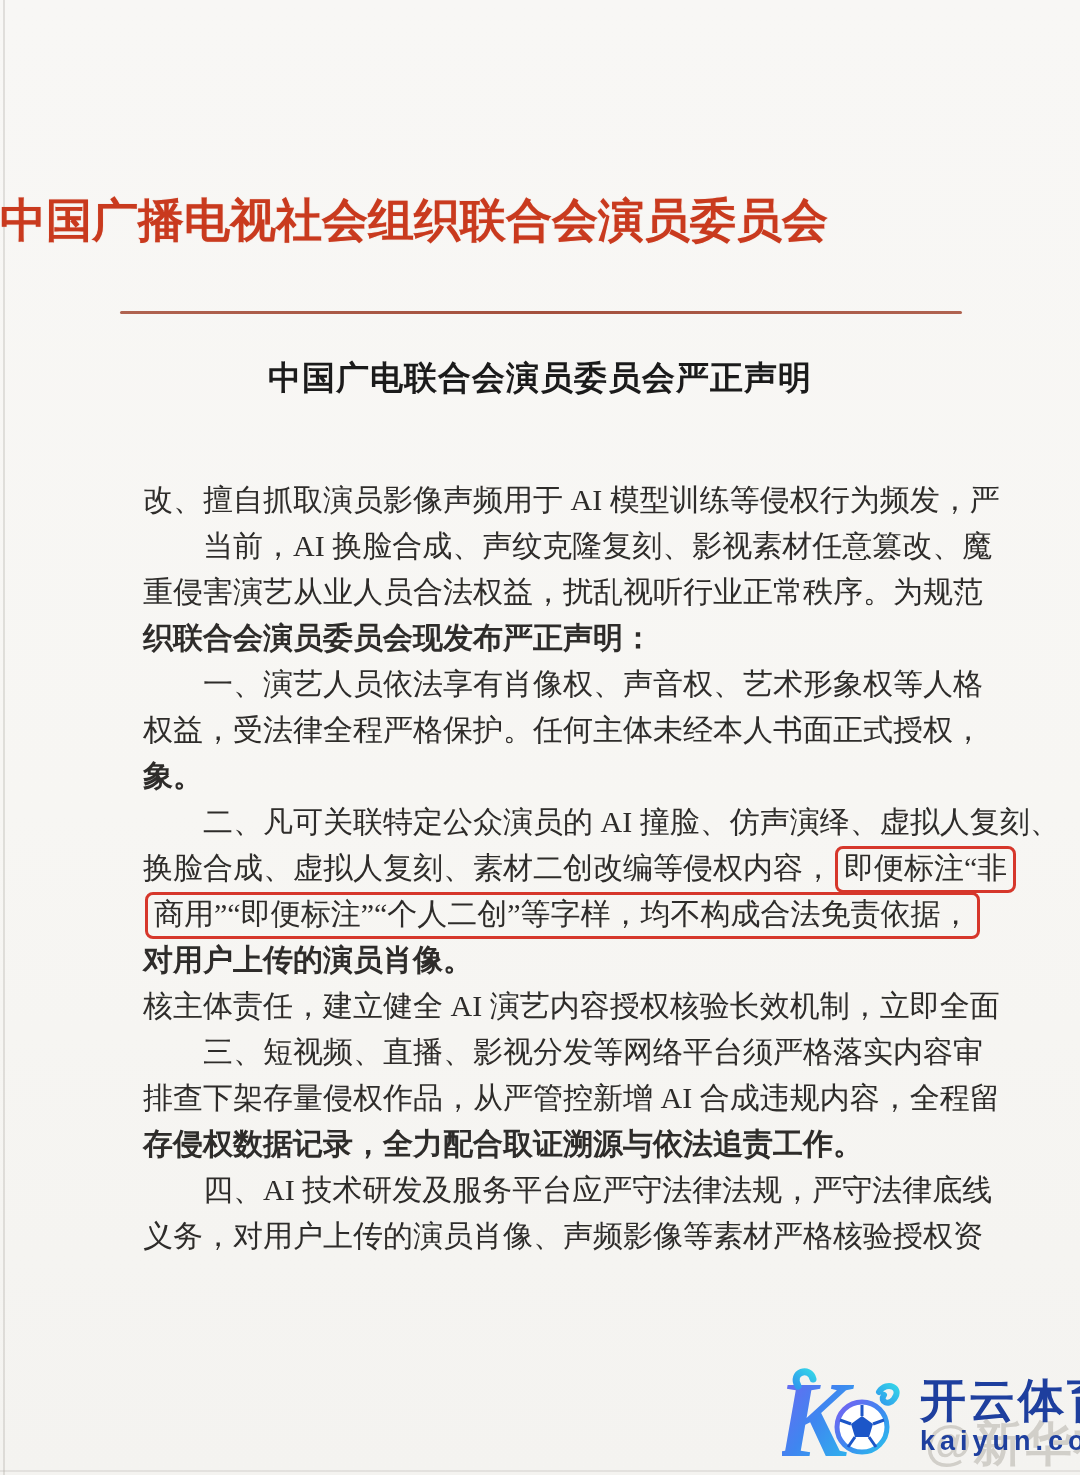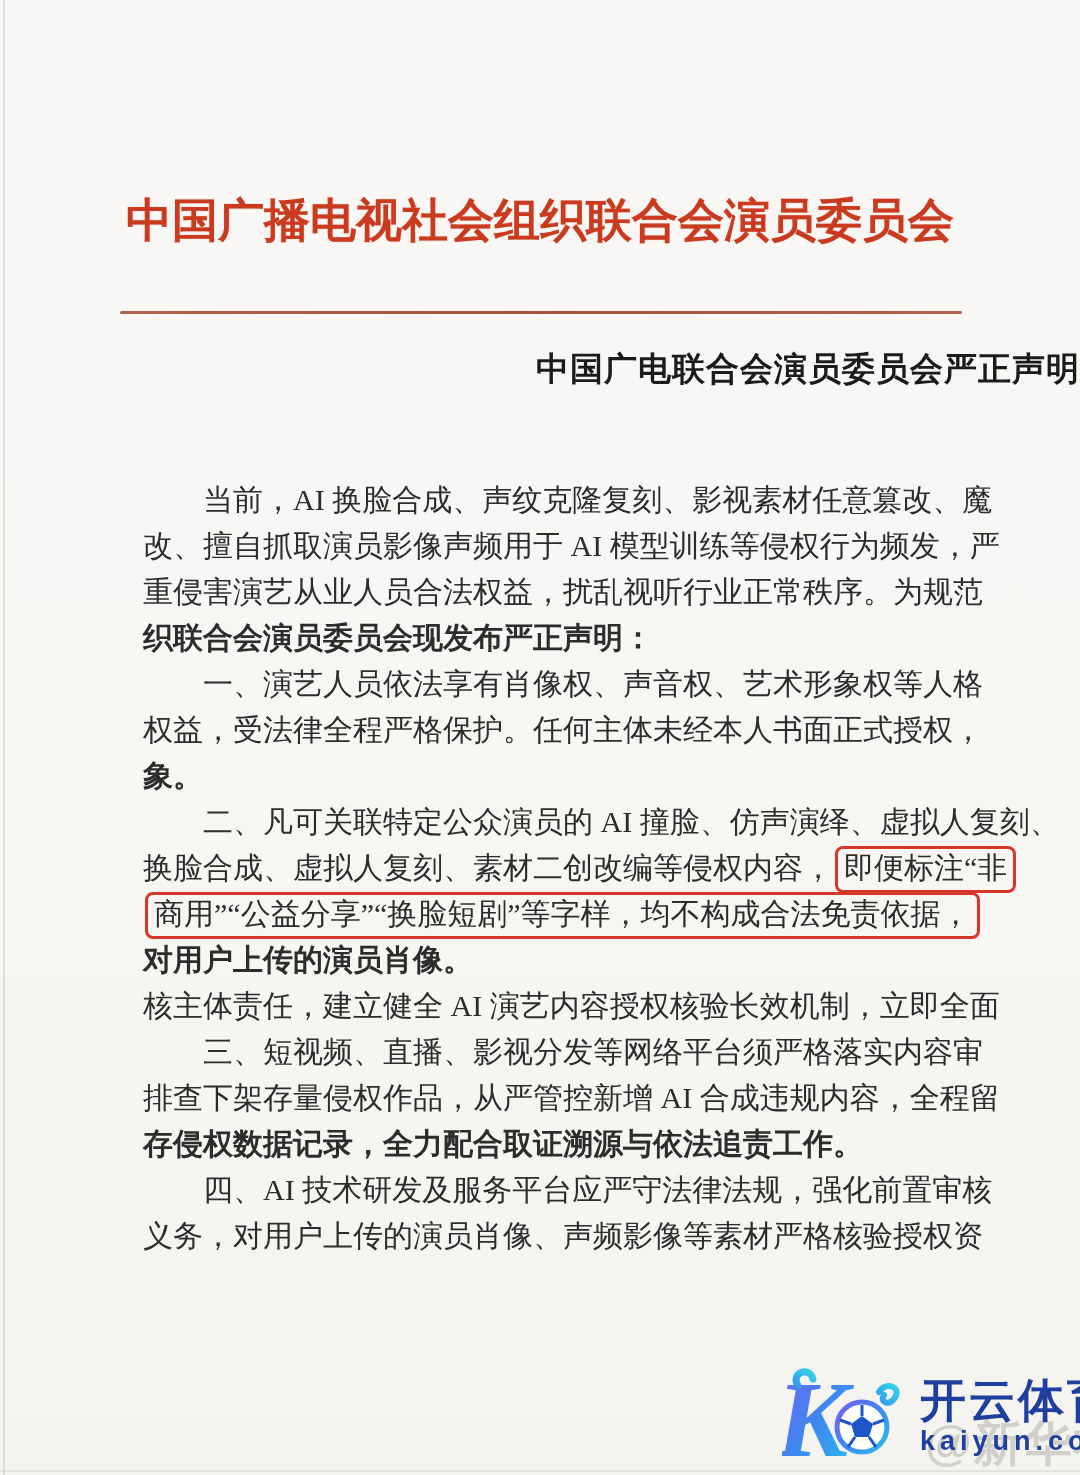--- a/index.html
+++ b/index.html
@@ -12,34 +12,34 @@
     position:relative;width:1080px;height:1475px;overflow:hidden;
     background:linear-gradient(180deg,#f8f7f5 0%,#f7f6f3 55%,#f4f3f0 100%);
   }
   .edge-left{position:absolute;left:3px;top:0;width:2px;height:100%;
     background:rgba(170,165,158,.30);}
   .edge-bottom{position:absolute;left:0;top:1470px;width:100%;height:2px;
     background:rgba(170,165,158,.22);}
 
   .letterhead{
     position:absolute;left:0;top:190px;width:1080px;
-    text-align:center;font-size:46px;font-weight:bold;
+    text-align:left;font-size:46px;font-weight:bold;
     color:#c93a1e;letter-spacing:0px;
     font-family:"Liberation Serif","DejaVu Serif",serif;
     text-shadow:0 0 1px rgba(201,58,30,.4);
     white-space:nowrap;
   }
   .divider{
     position:absolute;left:120px;top:311px;width:842px;height:3px;
     background:linear-gradient(90deg,#b06350,#a4503d 50%,#b06350);
     border-radius:2px;
   }
   .statement-title{
-    position:absolute;left:0;top:347px;width:1080px;
-    text-align:right;font-size:33px;font-weight:bold;color:#1b1b1b;
+    position:absolute;left:0;top:356px;width:1080px;
+    text-align:center;font-size:33px;font-weight:bold;color:#1b1b1b;
     font-family:"Liberation Sans","DejaVu Sans",sans-serif;
     letter-spacing:1px;white-space:nowrap;
   }
 
   .doc-body{
     position:absolute;left:143px;top:477px;width:800px;
     font-size:30px;color:#2e2c2a;
   }
   .line{
     height:46px;line-height:46px;white-space:nowrap;
@@ -82,36 +82,36 @@
   <div class="edge-left"></div>
   <div class="edge-bottom"></div>
 
   <div class="letterhead">中国广播电视社会组织联合会演员委员会</div>
 
   <div class="divider"></div>
 
   <div class="statement-title">中国广电联合会演员委员会严正声明</div>
 
   <div class="doc-body">
+      <div class="line"><span>改、擅自抓取演员影像声频用于 AI 模型训练等侵权行为频发，严</span></div>
       <div class="line first"><span>当前，AI 换脸合成、声纹克隆复刻、影视素材任意篡改、魔</span></div>
-      <div class="line"><span>改、擅自抓取演员影像声频用于 AI 模型训练等侵权行为频发，严</span></div>
       <div class="line"><span>重侵害演艺从业人员合法权益，扰乱视听行业正常秩序。为规范</span></div>
       <div class="line last"><span>织联合会演员委员会现发布严正声明：</span></div>
       <div class="line first"><span>一、演艺人员依法享有肖像权、声音权、艺术形象权等人格</span></div>
       <div class="line"><span>权益，受法律全程严格保护。任何主体未经本人书面正式授权，</span></div>
       <div class="line last"><span>象。</span></div>
       <div class="line first"><span>二、凡可关联特定公众演员的 AI 撞脸、仿声演绎、虚拟人复刻、</span></div>
       <div class="line"><span>换脸合成、虚拟人复刻、素材二创改编等侵权内容，</span><span class="hl">即便标注“非</span></div>
-      <div class="line"><span class="hl">商用”“公益分享”“换脸短剧”等字样，均不构成合法免责依据，</span></div>
+      <div class="line"><span class="hl">商用”“即便标注”“个人二创”等字样，均不构成合法免责依据，</span></div>
       <div class="line last"><span>对用户上传的演员肖像。</span></div>
       <div class="line"><span>核主体责任，建立健全 AI 演艺内容授权核验长效机制，立即全面</span></div>
       <div class="line first"><span>三、短视频、直播、影视分发等网络平台须严格落实内容审</span></div>
       <div class="line"><span>排查下架存量侵权作品，从严管控新增 AI 合成违规内容，全程留</span></div>
       <div class="line last"><span>存侵权数据记录，全力配合取证溯源与依法追责工作。</span></div>
-      <div class="line first"><span>四、AI 技术研发及服务平台应严守法律法规，强化前置审核</span></div>
+      <div class="line first"><span>四、AI 技术研发及服务平台应严守法律法规，严守法律底线</span></div>
       <div class="line"><span>义务，对用户上传的演员肖像、声频影像等素材严格核验授权资</span></div>
     </div>
 
   <div class="news-watermark">@新华社</div>
 
   <div class="brandmark">
     <svg class="k-logo" viewBox="0 0 126 100">
       <defs>
         <linearGradient id="kg" x1="0" y1="0" x2="1" y2="1">
           <stop offset="0" stop-color="#7a5ff2"></stop>

